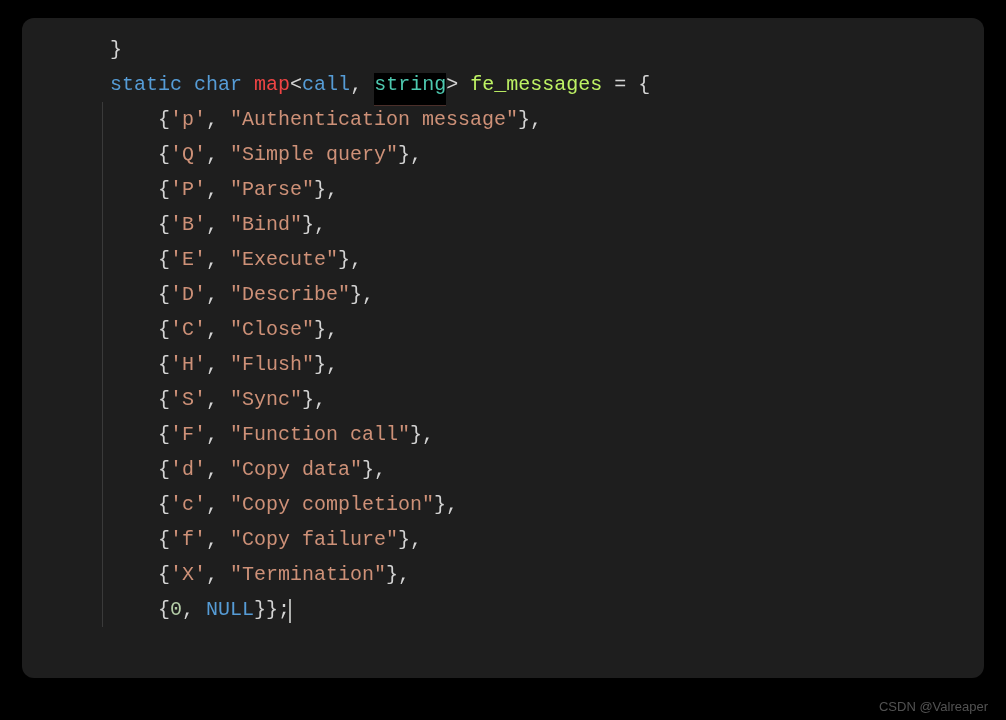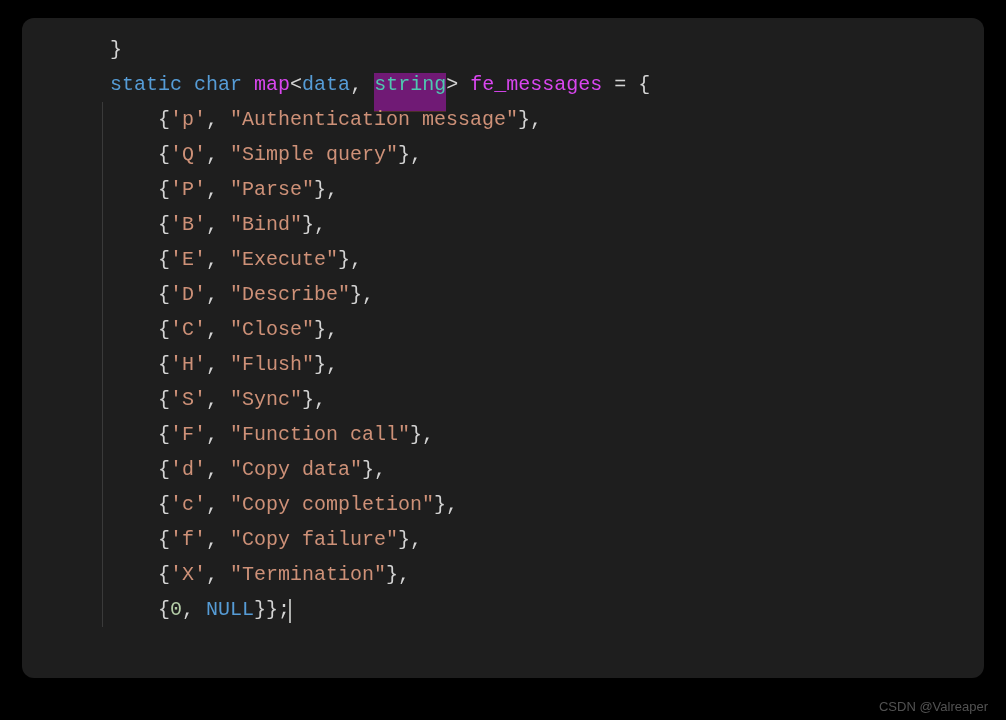--- a/index.html
+++ b/index.html
@@ -31,28 +31,28 @@
     position: absolute;
     left: 80px;
     top: 0;
     bottom: 0;
     width: 1px;
     background: #3a3a3a;
   }
   .tok-brace   { color: #d4d4d4; }
   .tok-comment { color: #6a9955; }
   .tok-keyword { color: #569cd6; }
-  .tok-type    { color: #d946ef; }
+  .tok-type    { color: #ef4444; }
   .tok-type-hl {
     color: #4ec9b0;
-    background: #701a75;
+    background: #000000;
     border-bottom: 1px solid #4b2f2a;
-    padding-bottom: 15px;
+    padding-bottom: 9px;
   }
-  .tok-ident   { color: #d946ef; }
+  .tok-ident   { color: #bef264; }
   .tok-punct   { color: #d4d4d4; }
   .tok-string  { color: #ce9178; }
   .tok-number  { color: #b5cea8; }
   .tok-const   { color: #569cd6; }
   .cursor {
     display: inline-block;
     width: 2px;
     height: 24px;
     background: #aeafad;
     vertical-align: text-bottom;
@@ -71,21 +71,21 @@
   }
 </style>
 </head>
 <body>
 
 <div class="code-panel">
 
   <div class="line">    <span class="tok-brace">}</span></div>
 
 
-  <div class="line">    <span class="tok-keyword">static</span> <span class="tok-keyword">char</span> <span class="tok-type">map</span><span class="tok-punct">&lt;</span><span class="tok-keyword">data</span><span class="tok-punct">, </span><span class="tok-type-hl">string</span><span class="tok-punct">&gt;</span> <span class="tok-ident">fe_messages</span><span class="tok-punct"> = {</span></div>
+  <div class="line">    <span class="tok-keyword">static</span> <span class="tok-keyword">char</span> <span class="tok-type">map</span><span class="tok-punct">&lt;</span><span class="tok-keyword">call</span><span class="tok-punct">, </span><span class="tok-type-hl">string</span><span class="tok-punct">&gt;</span> <span class="tok-ident">fe_messages</span><span class="tok-punct"> = {</span></div>
 
   <div id="entries-container">
       <div class="line"><span class="indent-guide"></span>        <span class="tok-punct">{</span><span class="tok-string">'p'</span><span class="tok-punct">, </span><span class="tok-string">"Authentication message"</span><span class="tok-punct">},</span></div>
       <div class="line"><span class="indent-guide"></span>        <span class="tok-punct">{</span><span class="tok-string">'Q'</span><span class="tok-punct">, </span><span class="tok-string">"Simple query"</span><span class="tok-punct">},</span></div>
       <div class="line"><span class="indent-guide"></span>        <span class="tok-punct">{</span><span class="tok-string">'P'</span><span class="tok-punct">, </span><span class="tok-string">"Parse"</span><span class="tok-punct">},</span></div>
       <div class="line"><span class="indent-guide"></span>        <span class="tok-punct">{</span><span class="tok-string">'B'</span><span class="tok-punct">, </span><span class="tok-string">"Bind"</span><span class="tok-punct">},</span></div>
       <div class="line"><span class="indent-guide"></span>        <span class="tok-punct">{</span><span class="tok-string">'E'</span><span class="tok-punct">, </span><span class="tok-string">"Execute"</span><span class="tok-punct">},</span></div>
       <div class="line"><span class="indent-guide"></span>        <span class="tok-punct">{</span><span class="tok-string">'D'</span><span class="tok-punct">, </span><span class="tok-string">"Describe"</span><span class="tok-punct">},</span></div>
       <div class="line"><span class="indent-guide"></span>        <span class="tok-punct">{</span><span class="tok-string">'C'</span><span class="tok-punct">, </span><span class="tok-string">"Close"</span><span class="tok-punct">},</span></div>
       <div class="line"><span class="indent-guide"></span>        <span class="tok-punct">{</span><span class="tok-string">'H'</span><span class="tok-punct">, </span><span class="tok-string">"Flush"</span><span class="tok-punct">},</span></div>

